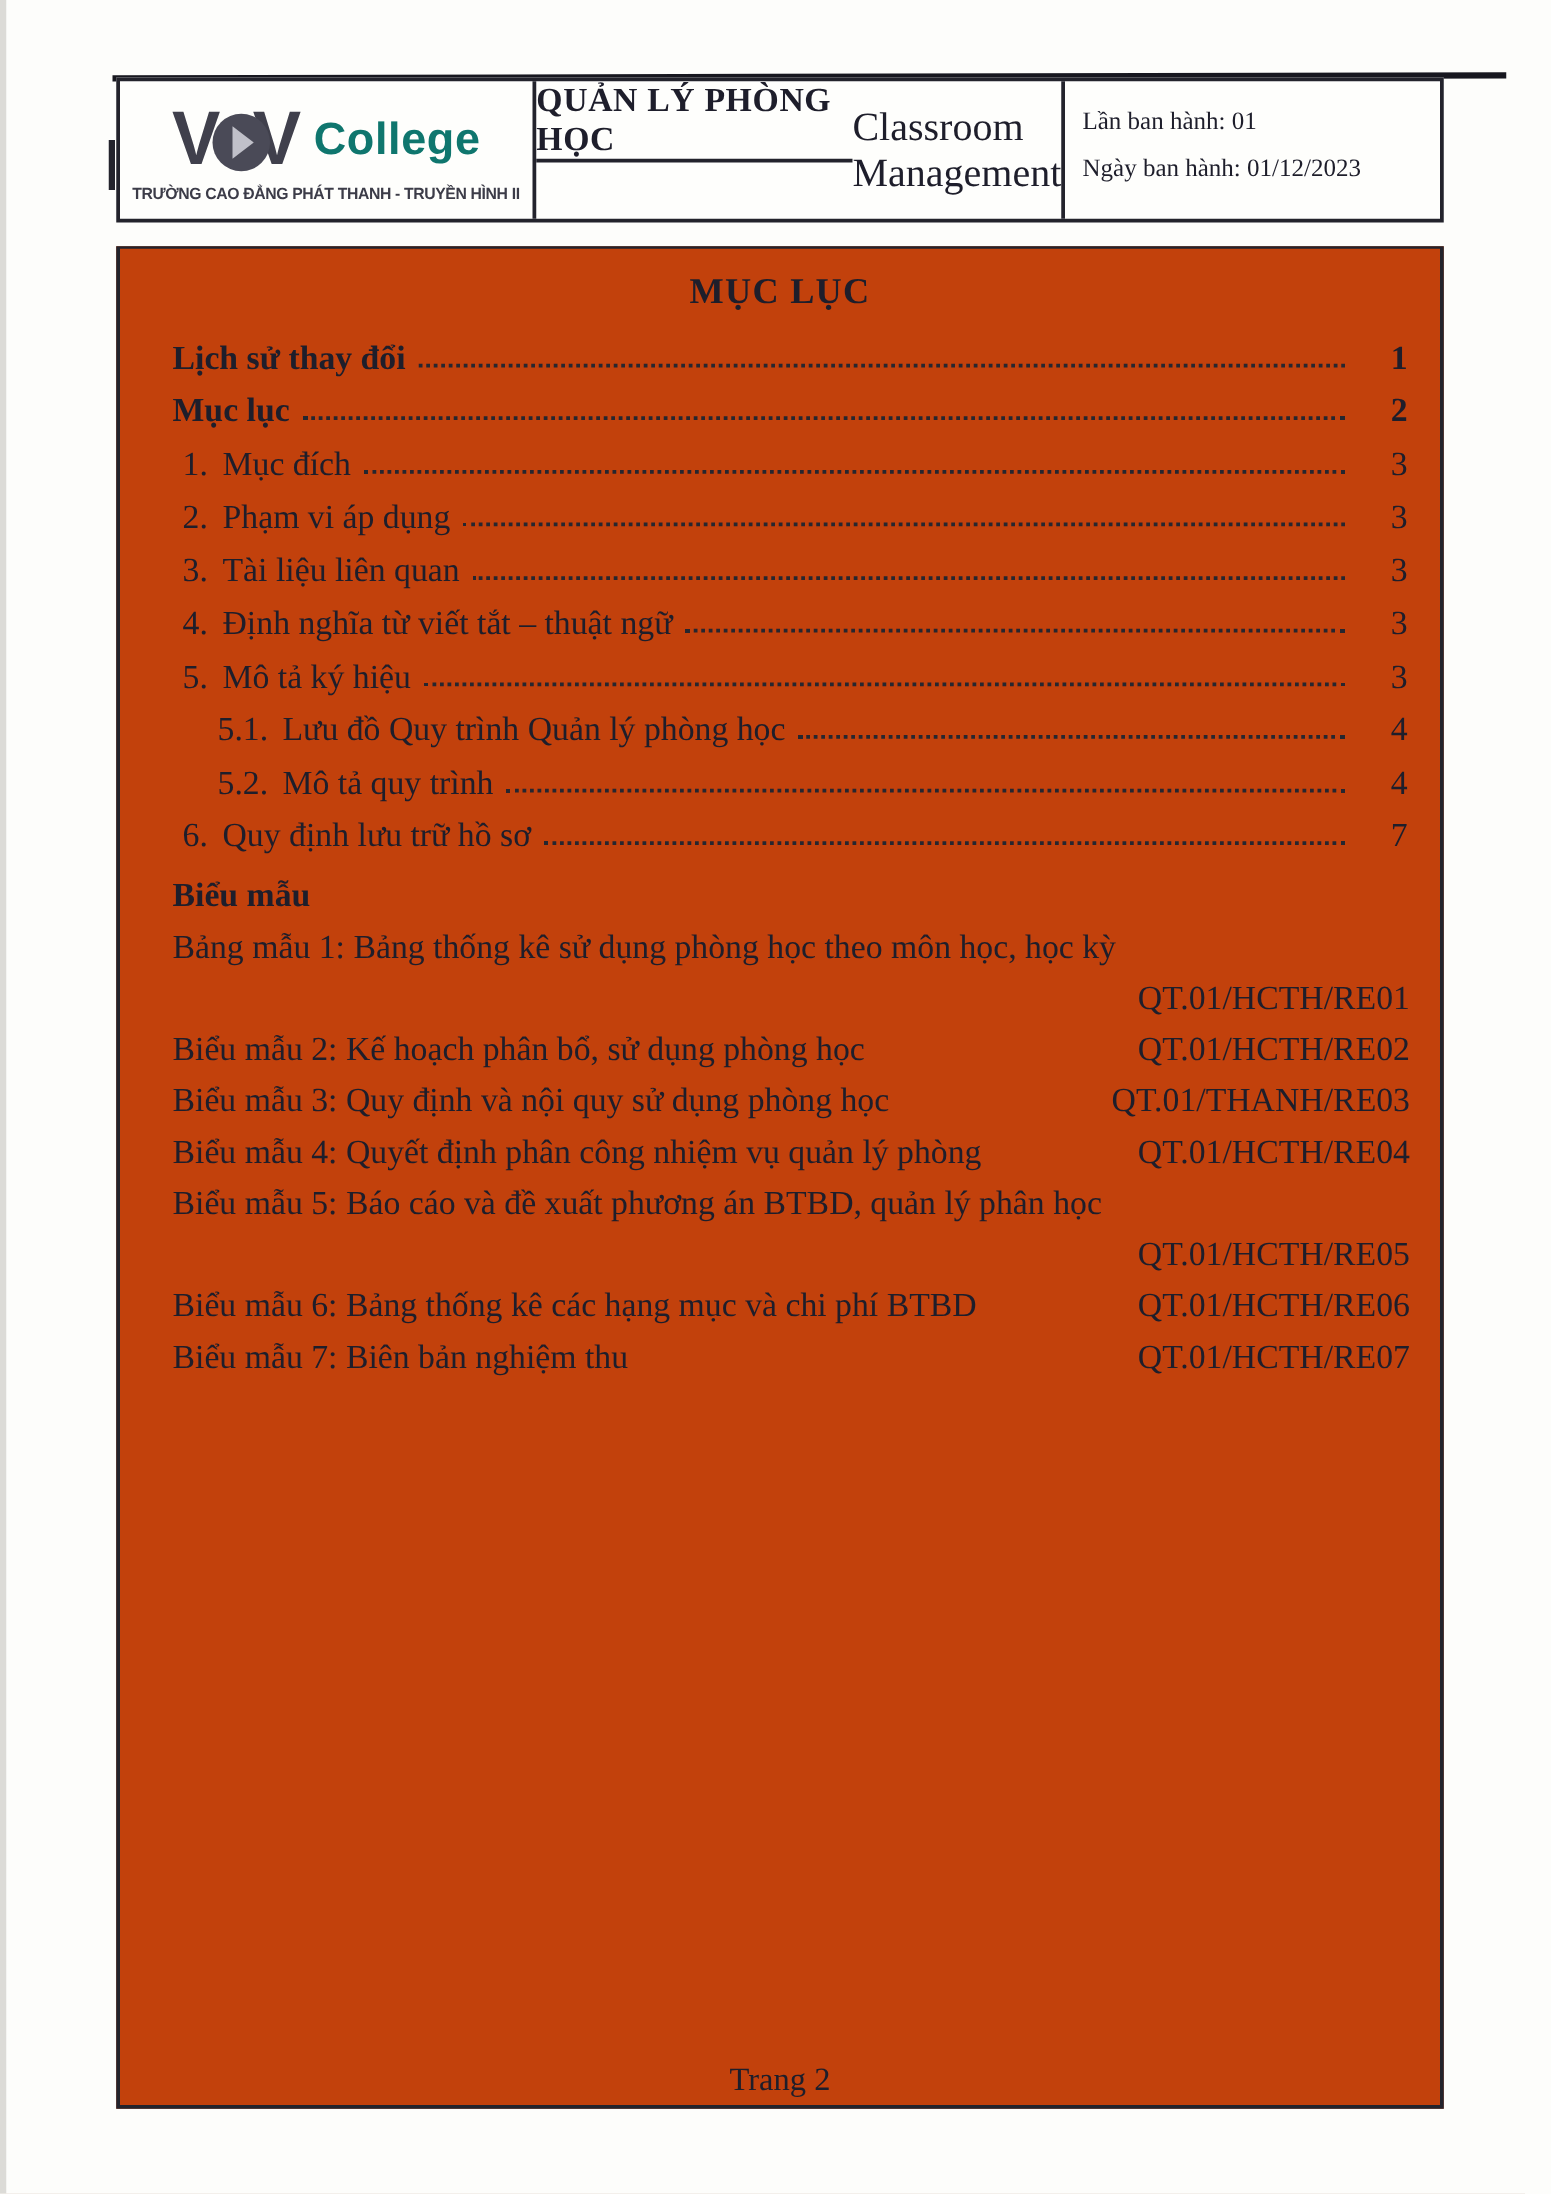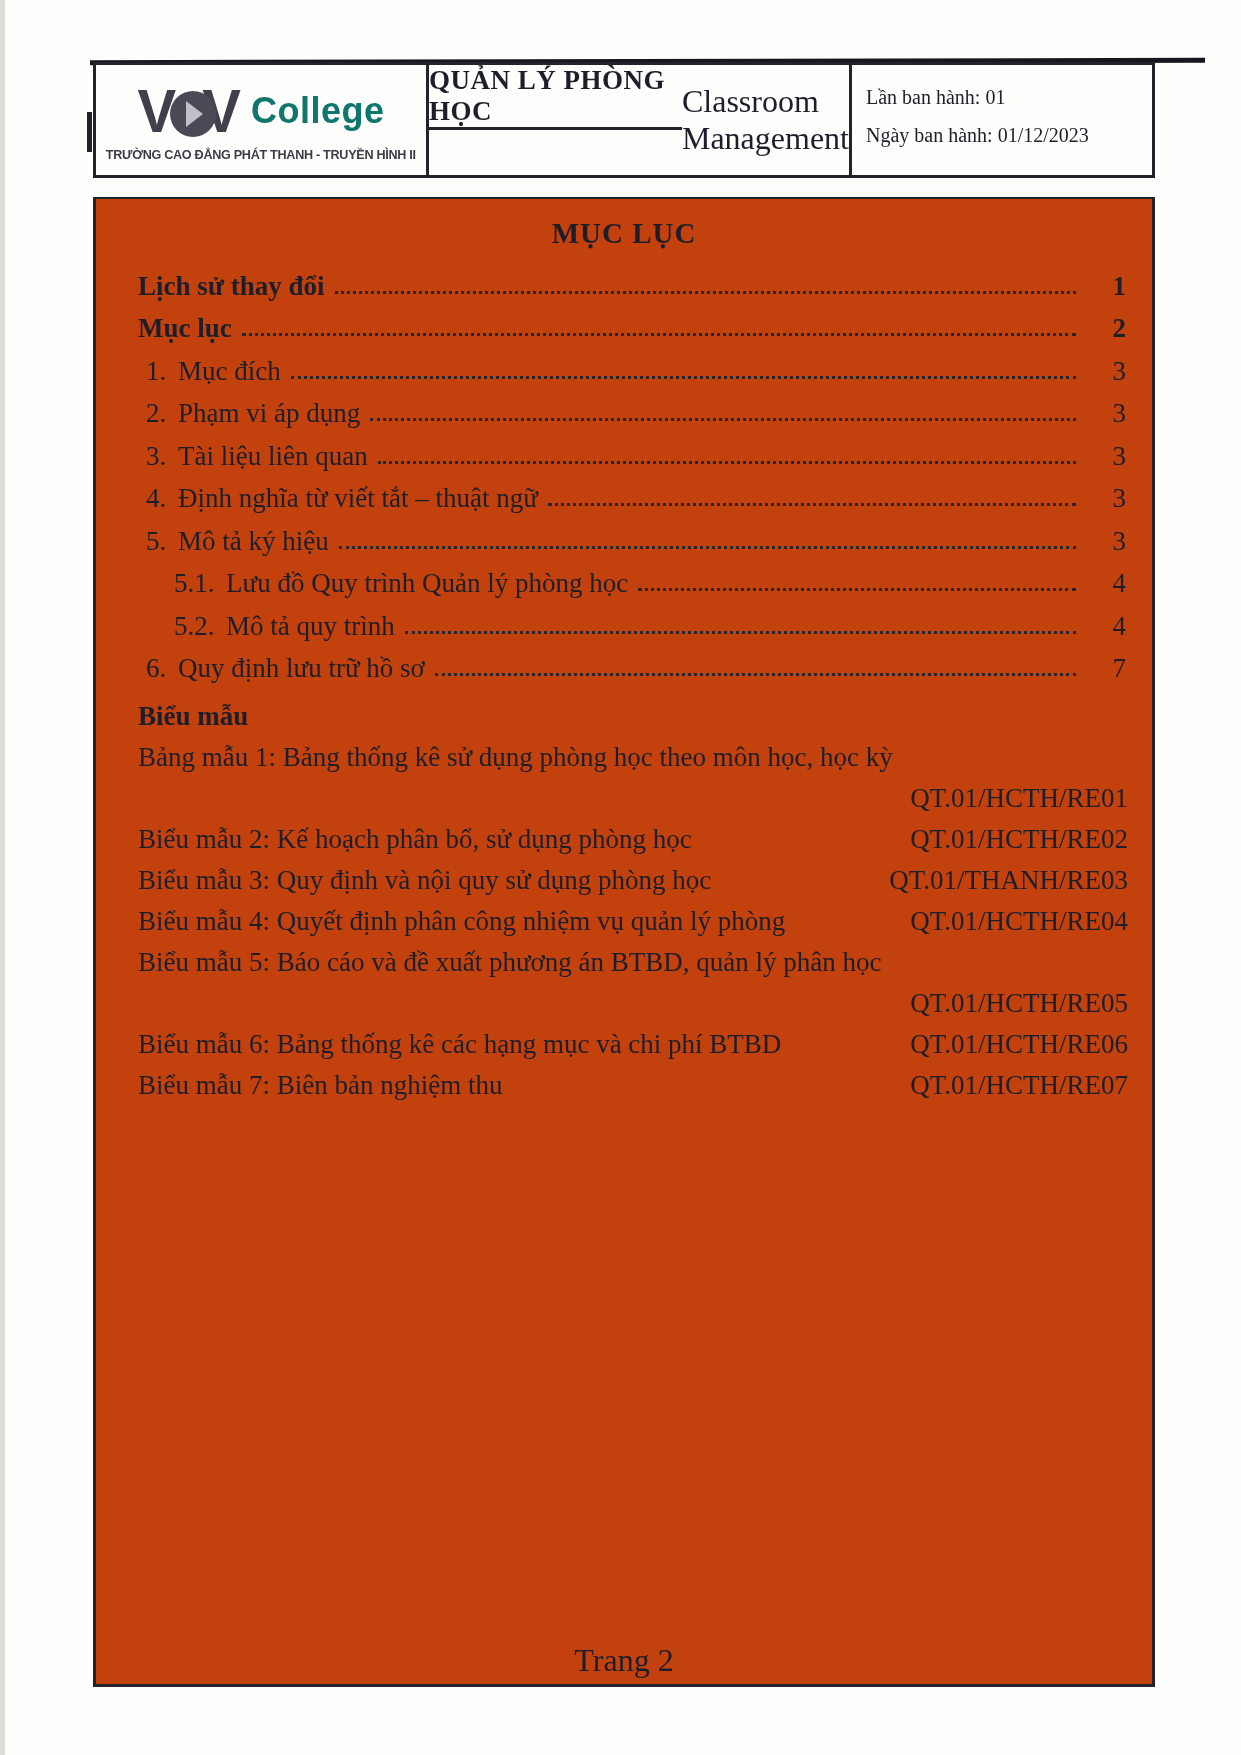--- a/index.html
+++ b/index.html
@@ -98,21 +98,21 @@
   }
   .form-row {
     display:flex; align-items:flex-end;
     height:41px; box-sizing:border-box; padding-bottom:5px;
   }
   .form-code { margin-left:auto; flex:none; padding-right:0px; }
   .form-row.code-only { justify-content:center; }
 
   .footer {
     position:absolute; left:0; right:0; bottom:5px;
-    text-align:center; font-size:32px;
+    text-align:center; font-size:26px;
   }
 </style>
 </head>
 <body>
 
 <div class="page">
 
   <div class="edge-left"></div>
   <div class="top-streak"></div>
   <div class="left-mark"></div>

